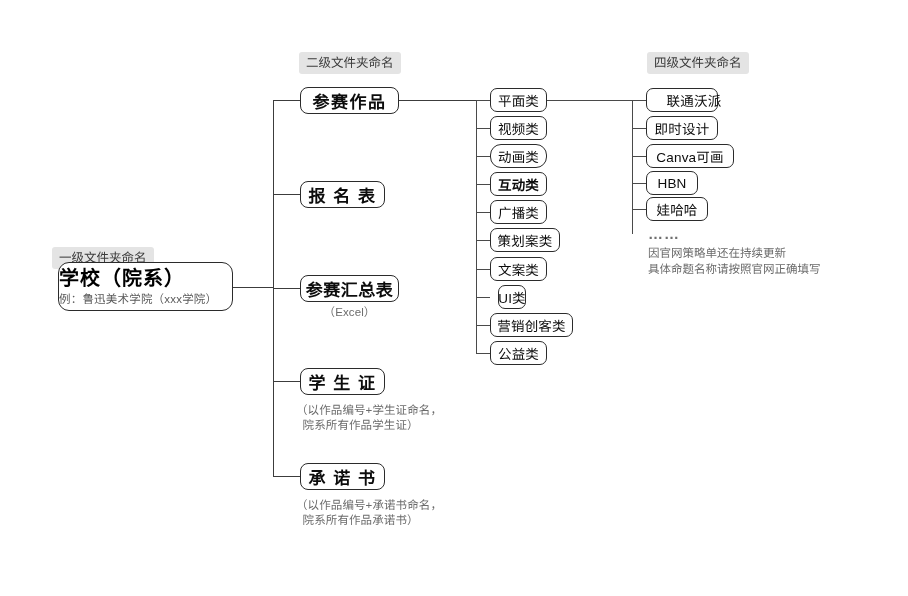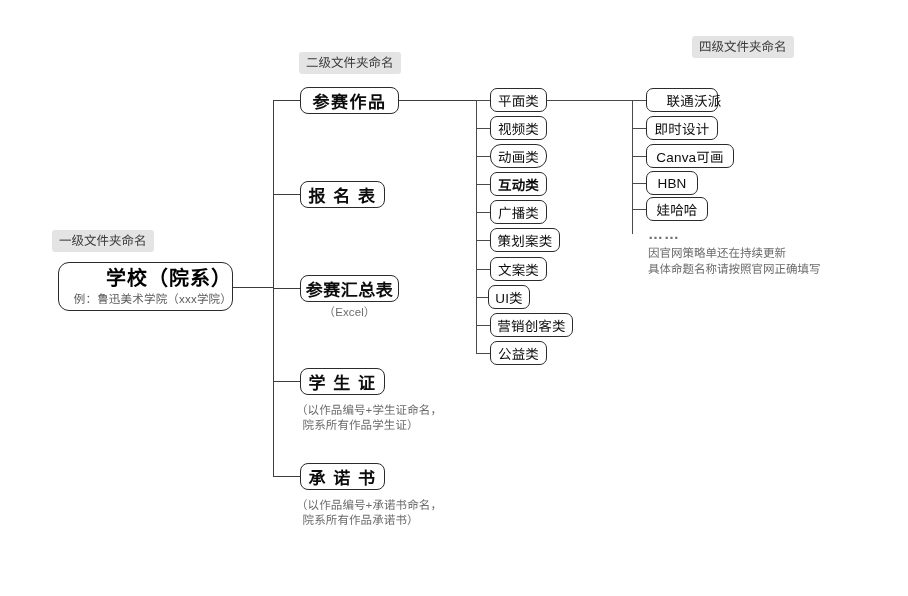--- a/index.html
+++ b/index.html
@@ -35,21 +35,21 @@
     align-items:center;
     justify-content:center;
     white-space:nowrap;
     color:#0c0c0c;
   }
   
   .node.root{
     border-radius:11px;
     flex-direction:column;
     justify-content:center;
-    align-items:flex-end;
+    align-items:flex-start;
     padding:4px 0 5px 0;
   }
   .root-title{
     font-size:20px;
     font-weight:bold;
     letter-spacing:1px;
     line-height:25px;
     color:#000;
   }
   .root-sub{
@@ -107,26 +107,26 @@
     line-height:16px;
     color:#6b6b6b;
     white-space:pre;
   }
 </style>
 </head>
 <body>
 
 <div id="canvas">
 
-  <div class="col-badge" style="left:52px;top:230px;">一级文件夹命名</div>
+  <div class="col-badge" style="left:52px;top:247px;">一级文件夹命名</div>
 
   <div class="col-badge" style="left:299px;top:52px;">二级文件夹命名</div>
 
 
-  <div class="col-badge" style="left:647px;top:36px;margin-left:45px;">四级文件夹命名</div>
+  <div class="col-badge" style="left:647px;top:52px;">四级文件夹命名</div>
 
   <div class="node root" style="left:58px;top:262px;width:175px;height:49px;">
     <span class="root-title">学校（院系）</span>
     <span class="root-sub">例：鲁迅美术学院（xxx学院）</span>
   </div>
 
   <div class="ln h" style="left:233px;top:287px;width:41px;"></div>
 
   <div class="ln v" style="left:273px;top:100px;height:377px;"></div>
 
@@ -166,21 +166,21 @@
   <div class="ln h thin" style="left:476px;top:325px;width:14px;"></div>
   <div class="ln h thin" style="left:476px;top:353px;width:14px;"></div>
 
   <div class="node lvl3" style="left:490px;top:88px;width:57px;height:24px;">平面类</div>
   <div class="node lvl3" style="left:490px;top:116px;width:57px;height:24px;text-align:center;">视频类</div>
   <div class="node lvl3" style="left:490px;top:144px;width:57px;height:24px;border-radius:11px;">动画类</div>
   <div class="node lvl3" style="left:490px;top:172px;width:57px;height:24px;font-weight:bold;">互动类</div>
   <div class="node lvl3" style="left:490px;top:200px;width:57px;height:24px;">广播类</div>
   <div class="node lvl3" style="left:490px;top:228px;width:70px;height:24px;">策划案类</div>
   <div class="node lvl3" style="left:490px;top:257px;width:57px;height:24px;">文案类</div>
-  <div class="node lvl3" style="left:488px;top:285px;width:42px;height:24px;">UI类</div>
+  <div class="node lvl3" style="left:498px;top:285px;width:28px;height:24px;">UI类</div>
   <div class="node lvl3" style="left:490px;top:313px;width:83px;height:24px;">营销创客类</div>
   <div class="node lvl3" style="left:490px;top:341px;width:57px;height:24px;">公益类</div>
 
   <div class="ln h thin" style="left:547px;top:100px;width:85px;"></div>
 
   <div class="ln v thin" style="left:632px;top:100px;height:134px;"></div>
 
   <div class="ln h thin" style="left:632px;top:100px;width:14px;"></div>
   <div class="ln h thin" style="left:632px;top:128px;width:14px;"></div>
   <div class="ln h thin" style="left:632px;top:156px;width:14px;"></div>

